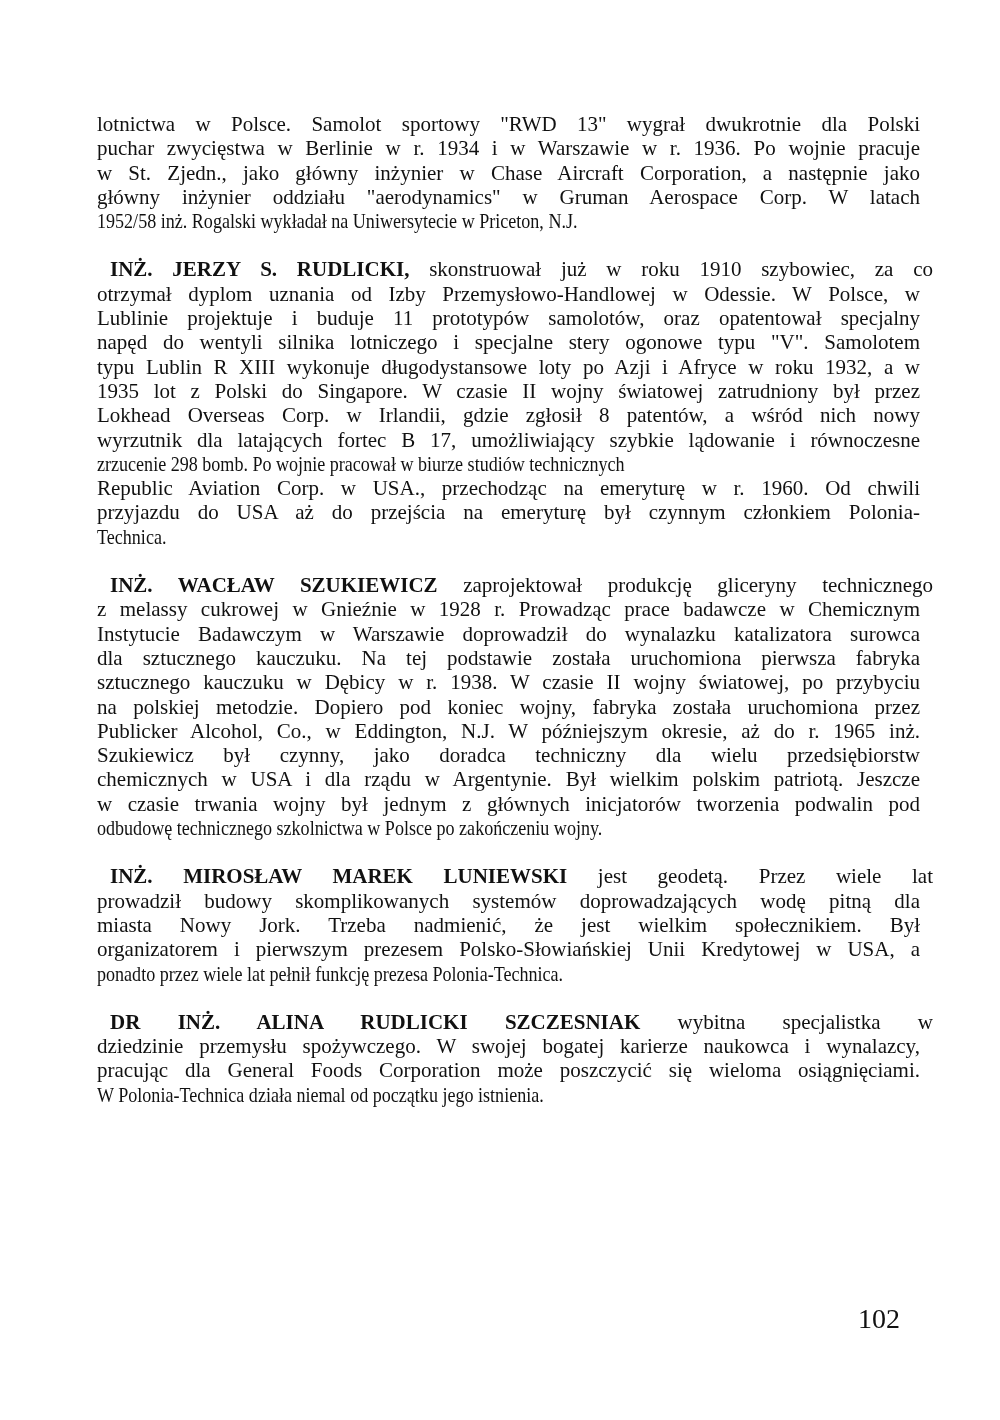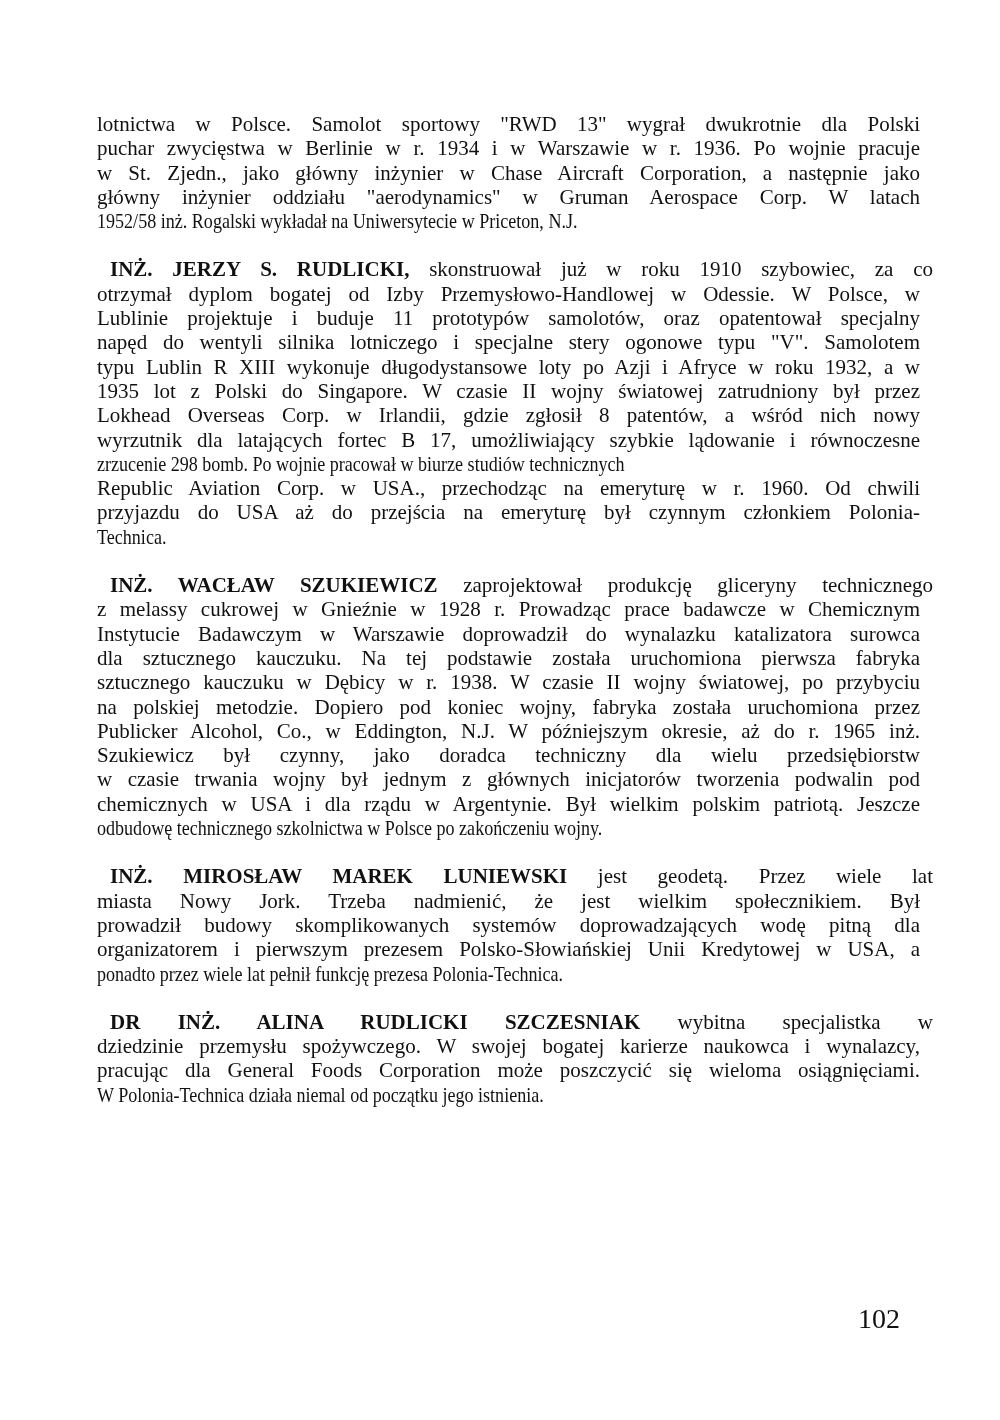--- a/index.html
+++ b/index.html
@@ -33,21 +33,21 @@
     <span class="line" style="width: 823px; display: block;">lotnictwa w Polsce. Samolot sportowy "RWD 13" wygrał dwukrotnie dla Polski</span>
     <span class="line" style="width: 823px; display: block;">puchar zwycięstwa w Berlinie w r. 1934 i w Warszawie w r. 1936. Po wojnie pracuje</span>
     <span class="line" style="width: 823px; display: block;">w St. Zjedn., jako główny inżynier w Chase Aircraft Corporation, a następnie jako</span>
     <span class="line" style="width: 823px; display: block;">główny inżynier oddziału "aerodynamics" w Gruman Aerospace Corp. W latach</span>
     <span class="line last" style="width: auto; display: block; transform: scaleX(0.86);">1952/58 inż. Rogalski wykładał na Uniwersytecie w Priceton, N.J.</span>
   </div>
   <div class="gap"></div>
 
   <div class="para">
     <span class="line indent" style="width: 823px; display: block;"><b class="name">INŻ. JERZY S. RUDLICKI,</b><span> skonstruował już w roku 1910 szybowiec, za co</span></span>
-    <span class="line" style="width: 823px; display: block;">otrzymał dyplom bogatej od Izby Przemysłowo-Handlowej w Odessie. W Polsce, w</span>
+    <span class="line" style="width: 823px; display: block;">otrzymał dyplom uznania od Izby Przemysłowo-Handlowej w Odessie. W Polsce, w</span>
     <span class="line" style="width: 823px; display: block;">Lublinie projektuje i buduje 11 prototypów samolotów, oraz opatentował specjalny</span>
     <span class="line" style="width: 823px; display: block;">napęd do wentyli silnika lotniczego i specjalne stery ogonowe typu "V". Samolotem</span>
     <span class="line" style="width: 823px; display: block;">typu Lublin R XIII wykonuje długodystansowe loty po Azji i Afryce w roku 1932, a w</span>
     <span class="line" style="width: 823px; display: block;">1935 lot z Polski do Singapore. W czasie II wojny światowej zatrudniony był przez</span>
     <span class="line" style="width: 823px; display: block;">Lokhead Overseas Corp. w Irlandii, gdzie zgłosił 8 patentów, a wśród nich nowy</span>
     <span class="line" style="width: 823px; display: block;">wyrzutnik dla latających fortec B 17, umożliwiający szybkie lądowanie i równoczesne</span>
     <span class="line last" style="width: auto; display: block; transform: scaleX(0.86);">zrzucenie 298 bomb. Po wojnie pracował w biurze studiów technicznych</span>
     <span class="line" style="width: 823px; display: block;">Republic Aviation Corp. w USA., przechodząc na emeryturę w r. 1960. Od chwili</span>
     <span class="line" style="width: 823px; display: block;">przyjazdu do USA aż do przejścia na emeryturę był czynnym członkiem Polonia-</span>
     <span class="line last" style="width: auto; display: block; transform: scaleX(0.86);">Technica.</span>
@@ -56,30 +56,30 @@
 
   <div class="para">
     <span class="line indent" style="width: 823px; display: block;"><b class="name">INŻ. WACŁAW SZUKIEWICZ</b><span> zaprojektował produkcję gliceryny technicznego</span></span>
     <span class="line" style="width: 823px; display: block;">z melassy cukrowej w Gnieźnie w 1928 r. Prowadząc prace badawcze w Chemicznym</span>
     <span class="line" style="width: 823px; display: block;">Instytucie Badawczym w Warszawie doprowadził do wynalazku katalizatora surowca</span>
     <span class="line" style="width: 823px; display: block;">dla sztucznego kauczuku. Na tej podstawie została uruchomiona pierwsza fabryka</span>
     <span class="line" style="width: 823px; display: block;">sztucznego kauczuku w Dębicy w r. 1938. W czasie II wojny światowej, po przybyciu</span>
     <span class="line" style="width: 823px; display: block;">na polskiej metodzie. Dopiero pod koniec wojny, fabryka została uruchomiona przez</span>
     <span class="line" style="width: 823px; display: block;">Publicker Alcohol, Co., w Eddington, N.J. W późniejszym okresie, aż do r. 1965 inż.</span>
     <span class="line" style="width: 823px; display: block;">Szukiewicz był czynny, jako doradca techniczny dla wielu przedsiębiorstw</span>
+    <span class="line" style="width: 823px; display: block;">chemicznych w USA i dla rządu w Argentynie. Był wielkim polskim patriotą. Jeszcze</span>
     <span class="line" style="width: 823px; display: block;">w czasie trwania wojny był jednym z głównych inicjatorów tworzenia podwalin pod</span>
-    <span class="line" style="width: 823px; display: block;">chemicznych w USA i dla rządu w Argentynie. Był wielkim polskim patriotą. Jeszcze</span>
     <span class="line last" style="width: auto; display: block; transform: scaleX(0.86);">odbudowę technicznego szkolnictwa w Polsce po zakończeniu wojny.</span>
   </div>
   <div class="gap"></div>
 
   <div class="para">
     <span class="line indent" style="width: 823px; display: block;"><b class="name">INŻ. MIROSŁAW MAREK LUNIEWSKI</b><span> jest  geodetą. Przez wiele lat</span></span>
+    <span class="line" style="width: 823px; display: block;">prowadził budowy skomplikowanych systemów doprowadzających wodę pitną dla</span>
     <span class="line" style="width: 823px; display: block;">miasta Nowy Jork. Trzeba nadmienić, że jest wielkim społecznikiem. Był</span>
-    <span class="line" style="width: 823px; display: block;">prowadził budowy skomplikowanych systemów doprowadzających wodę pitną dla</span>
     <span class="line" style="width: 823px; display: block;">organizatorem i pierwszym prezesem Polsko-Słowiańskiej Unii Kredytowej w USA, a</span>
     <span class="line last" style="width: auto; display: block; transform: scaleX(0.86);">ponadto przez wiele lat pełnił funkcję prezesa Polonia-Technica.</span>
   </div>
   <div class="gap"></div>
 
   <div class="para">
     <span class="line indent" style="width: 823px; display: block;"><b class="name">DR   INŻ. ALINA RUDLICKI SZCZESNIAK</b><span>  wybitna specjalistka w</span></span>
     <span class="line" style="width: 823px; display: block;">dziedzinie przemysłu spożywczego. W swojej bogatej karierze naukowca i wynalazcy,</span>
     <span class="line" style="width: 823px; display: block;">pracując dla General Foods Corporation może poszczycić się wieloma osiągnięciami.</span>
     <span class="line last" style="width: auto; display: block; transform: scaleX(0.86);">W Polonia-Technica  działa niemal od początku jego istnienia.</span>

